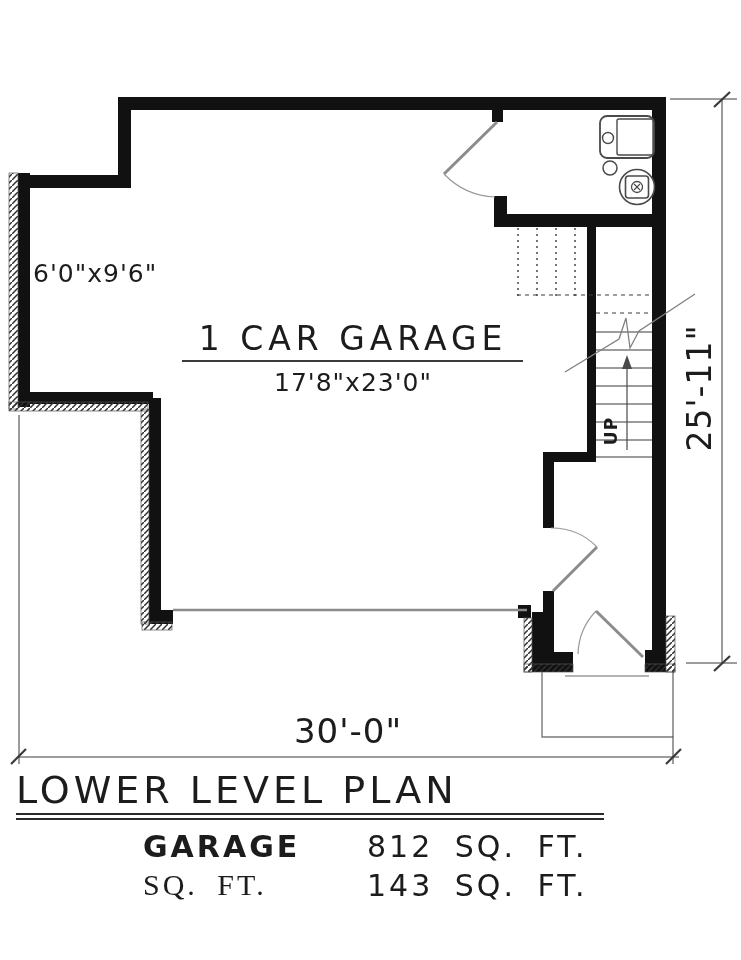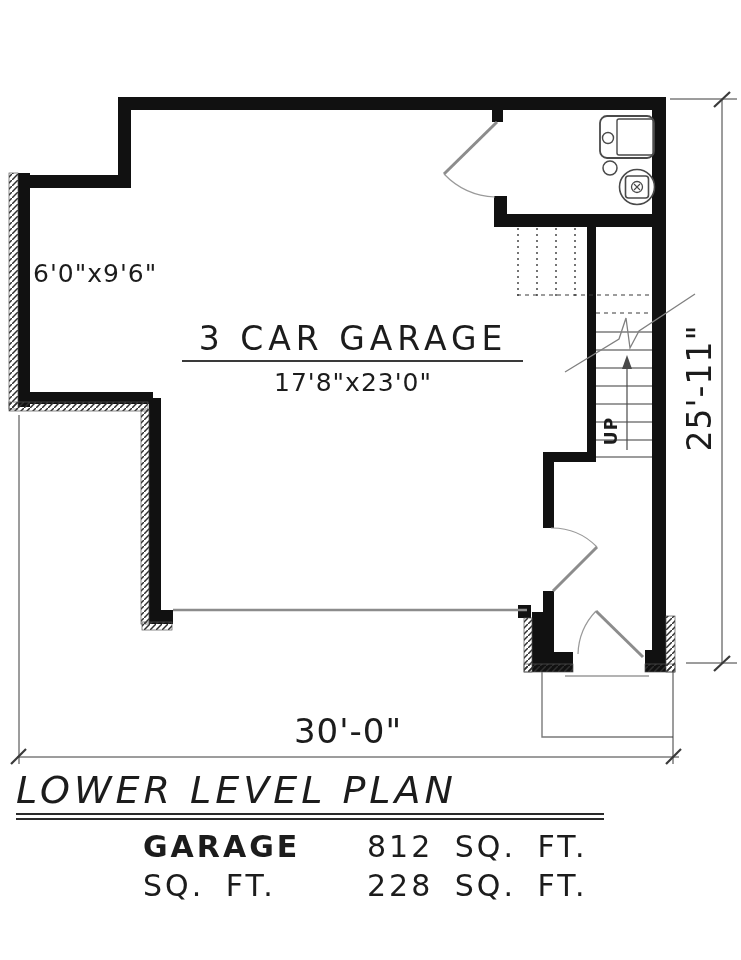--- a/index.html
+++ b/index.html
@@ -11,26 +11,26 @@
   .label{position:absolute;white-space:nowrap;color:#1c1c1c;}
   .alcove-dim{left:33px;top:259px;font-size:25px;letter-spacing:1px;}
   .room-label{left:163px;top:319px;width:380px;text-align:center;font-size:33px;letter-spacing:5px;}
   .room-underline{position:absolute;left:182px;top:360px;width:341px;height:2px;background:#3a3a3a;}
   .room-dim{left:163px;top:368px;width:380px;text-align:center;font-size:25px;letter-spacing:1px;}
   .width-dim{left:248px;top:711px;width:200px;text-align:center;font-size:34px;letter-spacing:1px;}
   .height-dim{left:615px;top:368px;width:170px;height:40px;text-align:center;font-size:33px;
     letter-spacing:1px;transform:rotate(-90deg);}
   .up-label{left:591px;top:416px;width:50px;height:30px;text-align:center;font-size:17px;
     font-weight:bold;letter-spacing:1px;transform:rotate(-90deg);}
-  .plan-title{left:16px;top:768px;font-size:38px;letter-spacing:4px;font-style:italic;}
+  .plan-title{left:16px;top:768px;font-size:38px;letter-spacing:4px;}
   .title-underline{position:absolute;left:16px;top:813px;width:588px;height:3px;
     border-top:2px solid #2a2a2a;border-bottom:2px solid #2a2a2a;}
   .area-row1-label{left:143px;top:829px;font-size:30px;letter-spacing:3px;font-weight:bold;}
   .area-row1-value{left:367px;top:829px;font-size:30px;letter-spacing:3px;word-spacing:9px;}
-  .area-row2-label{left:143px;top:868px;font-size:30px;letter-spacing:3px;word-spacing:9px;}
+  .area-row2-label{left:143px;top:868px;font-size:30px;letter-spacing:3px;word-spacing:9px;font-family:Liberation Serif, serif;}
   .area-row2-value{left:367px;top:868px;font-size:30px;letter-spacing:3px;word-spacing:9px;}
 </style>
 </head>
 <body>
 
 <div class="canvas">
 
   <svg width="741" height="960" viewBox="0 0 741 960">
     <defs>
       <pattern id="hatch" patternUnits="userSpaceOnUse" width="6" height="6">
@@ -144,29 +144,29 @@
       <line x1="670" y1="99" x2="737" y2="99"></line>
       <line x1="686" y1="663" x2="737" y2="663"></line>
       <line x1="722" y1="99" x2="722" y2="663"></line>
       <line x1="714" y1="107" x2="730" y2="92" stroke-width="2.2"></line>
       <line x1="714" y1="671" x2="730" y2="656" stroke-width="2.2"></line>
     </g>
   </svg>
 
   <div class="label alcove-dim">6'0"x9'6"</div>
 
-  <div class="label room-label">3 CAR GARAGE</div>
+  <div class="label room-label">1 CAR GARAGE</div>
   <div class="room-underline"></div>
   <div class="label room-dim">17'8"x23'0"</div>
 
   <div class="label width-dim">30'-0"</div>
   <div class="label height-dim">25'-11"</div>
   <div class="label up-label">UP</div>
 
   <div class="label plan-title">LOWER LEVEL PLAN</div>
   <div class="title-underline"></div>
 
   <div class="label area-row1-label">GARAGE</div>
   <div class="label area-row1-value">812 SQ. FT.</div>
   <div class="label area-row2-label">SQ. FT.</div>
-  <div class="label area-row2-value">228 SQ. FT.</div>
+  <div class="label area-row2-value">143 SQ. FT.</div>
 
 </div>
 
 </body></html>

